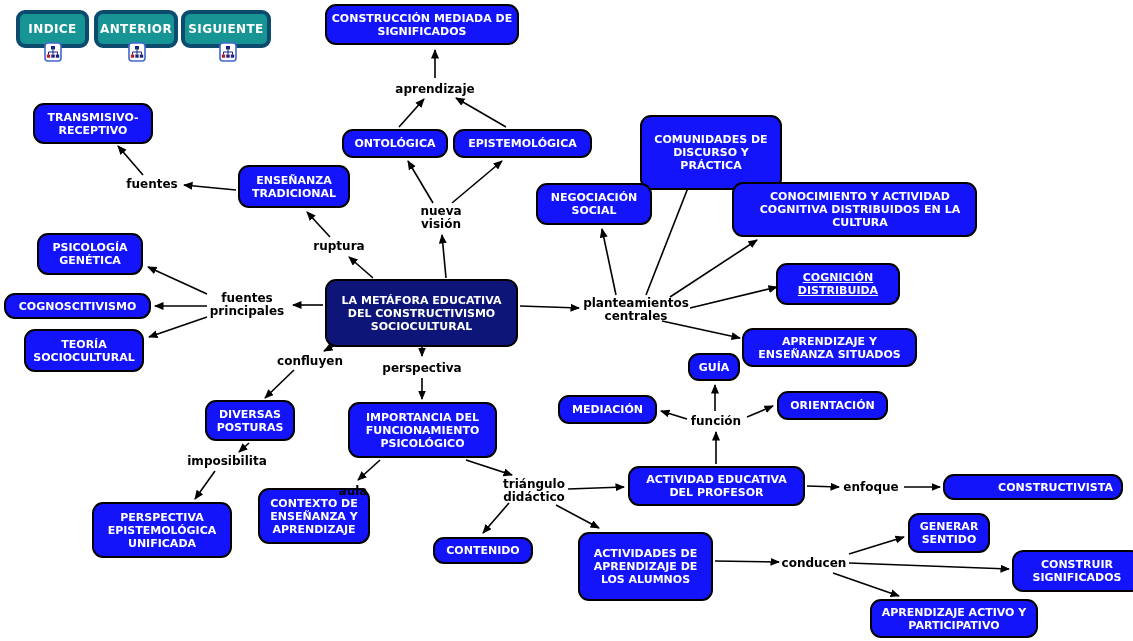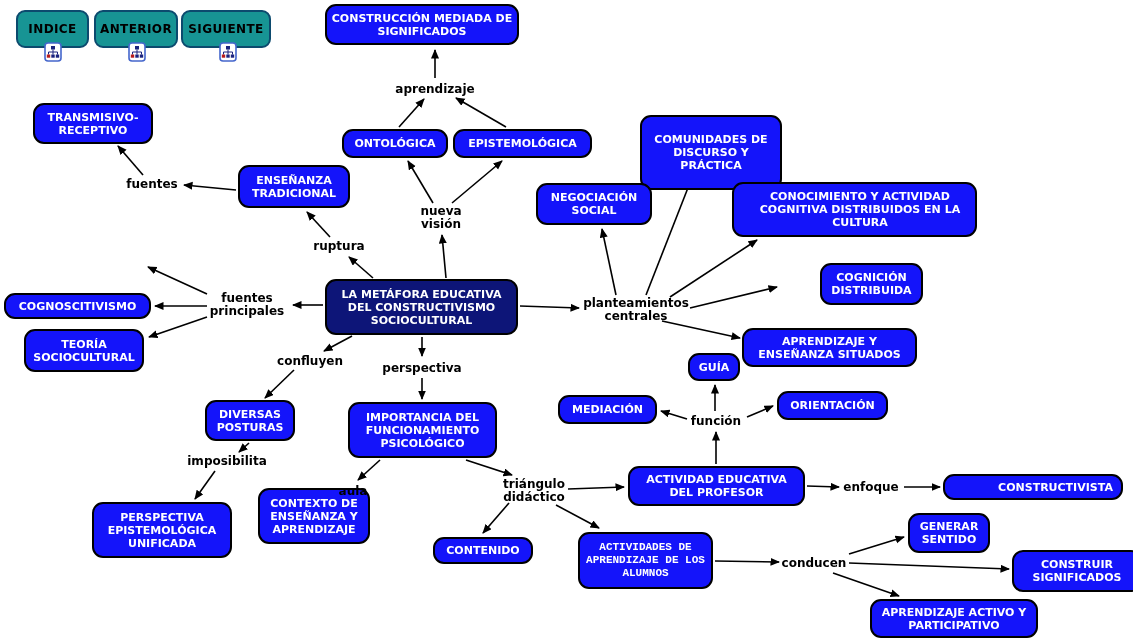--- a/index.html
+++ b/index.html
@@ -2,22 +2,22 @@
 <html><head>
 <meta charset="utf-8">
 <style>
   html,body{margin:0;padding:0;background:#ffffff;}
   #stage{
     position:relative;width:1133px;height:641px;background:#ffffff;overflow:hidden;
     font-family:"DejaVu Sans","Liberation Sans",sans-serif;
   }
   
   .navbtn{
-    position:absolute;height:38px;background:#179494;border:2px solid #0c4a6e;border-radius:9px;
-    color:#000000;font-weight:bold;font-size:12px;letter-spacing:.4px;
+    position:absolute;height:38px;background:#179494;border:4px solid #0c4a6e;border-radius:9px;
+    color:#ffffff;font-weight:bold;font-size:12px;letter-spacing:.4px;
     display:flex;align-items:center;justify-content:center;box-sizing:border-box;cursor:pointer;
   }
   .resicon{position:absolute;width:18px;height:20px;cursor:pointer;}
   
   .node{
     position:absolute;background:#1414fa;border:2px solid #000;border-radius:11px;
     color:#fff;font-weight:bold;font-size:11px;line-height:13px;text-align:center;
     display:flex;align-items:center;justify-content:center;padding:2px 3px;box-sizing:border-box;
     z-index:2;
   }
@@ -116,37 +116,38 @@
   </svg>
 
   <div class="node" style="left:325px;top:4px;width:194px;height:41px;">CONSTRUCCIÓN MEDIADA DE SIGNIFICADOS</div>
   <div class="node" style="left:33px;top:103px;width:120px;height:41px;">TRANSMISIVO-RECEPTIVO</div>
   <div class="node" style="left:342px;top:129px;width:106px;height:29px;">ONTOLÓGICA</div>
   <div class="node" style="left:453px;top:129px;width:139px;height:29px;">EPISTEMOLÓGICA</div>
   <div class="node" style="left:640px;top:115px;width:142px;height:75px;">COMUNIDADES DE DISCURSO Y PRÁCTICA</div>
   <div class="node" style="left:238px;top:165px;width:112px;height:43px;">ENSEÑANZA TRADICIONAL</div>
   <div class="node" style="left:536px;top:183px;width:116px;height:42px;">NEGOCIACIÓN SOCIAL</div>
   <div class="node" style="left:732px;top:182px;width:245px;height:55px;padding-left:14px;">CONOCIMIENTO Y ACTIVIDAD COGNITIVA DISTRIBUIDOS EN LA CULTURA</div>
-  <div class="node" style="left:820px;top:263px;width:103px;height:42px;">COGNICIÓN DISTRIBUIDA</div>
+  <div class="node" style="left:37px;top:233px;width:106px;height:42px;">PSICOLOGÍA GENÉTICA</div>
+  <div class="node" style="left:776px;top:263px;width:124px;height:42px;text-decoration:underline;">COGNICIÓN DISTRIBUIDA</div>
   <div class="node" style="left:4px;top:293px;width:147px;height:26px;">COGNOSCITIVISMO</div>
-  <div class="node central" style="left:325px;top:279px;width:193px;height:56px;">LA METÁFORA EDUCATIVA DEL CONSTRUCTIVISMO SOCIOCULTURAL</div>
+  <div class="node central" style="left:325px;top:279px;width:193px;height:68px;">LA METÁFORA EDUCATIVA DEL CONSTRUCTIVISMO SOCIOCULTURAL</div>
   <div class="node" style="left:24px;top:329px;width:120px;height:43px;">TEORÍA SOCIOCULTURAL</div>
   <div class="node" style="left:742px;top:328px;width:175px;height:39px;">APRENDIZAJE Y ENSEÑANZA SITUADOS</div>
   <div class="node" style="left:688px;top:353px;width:52px;height:28px;">GUÍA</div>
   <div class="node" style="left:558px;top:395px;width:99px;height:29px;">MEDIACIÓN</div>
   <div class="node" style="left:777px;top:391px;width:111px;height:29px;">ORIENTACIÓN</div>
   <div class="node" style="left:205px;top:400px;width:90px;height:41px;">DIVERSAS POSTURAS</div>
   <div class="node" style="left:348px;top:402px;width:149px;height:56px;">IMPORTANCIA DEL FUNCIONAMIENTO PSICOLÓGICO</div>
   <div class="node" style="left:628px;top:466px;width:177px;height:40px;">ACTIVIDAD EDUCATIVA DEL PROFESOR</div>
   <div class="node" style="left:943px;top:474px;width:180px;height:26px;padding-left:48px;">CONSTRUCTIVISTA</div>
   <div class="node" style="left:92px;top:502px;width:140px;height:56px;">PERSPECTIVA EPISTEMOLÓGICA UNIFICADA</div>
   <div class="node" style="left:258px;top:488px;width:112px;height:56px;">CONTEXTO DE ENSEÑANZA Y APRENDIZAJE</div>
   <div class="node" style="left:908px;top:513px;width:82px;height:40px;">GENERAR SENTIDO</div>
   <div class="node" style="left:433px;top:537px;width:100px;height:27px;">CONTENIDO</div>
-  <div class="node" style="left:578px;top:532px;width:135px;height:57px;font-family:Liberation Mono, monospace;">ACTIVIDADES DE APRENDIZAJE DE LOS ALUMNOS</div>
+  <div class="node" style="left:578px;top:532px;width:135px;height:69px;">ACTIVIDADES DE APRENDIZAJE DE LOS ALUMNOS</div>
   <div class="node" style="left:1012px;top:550px;width:130px;height:42px;">CONSTRUIR SIGNIFICADOS</div>
   <div class="node" style="left:870px;top:599px;width:168px;height:39px;">APRENDIZAJE ACTIVO Y PARTICIPATIVO</div>
 
   <div class="lbl" style="left:435px;top:89px;">aprendizaje</div>
   <div class="lbl" style="left:152px;top:184px;">fuentes</div>
   <div class="lbl" style="left:441px;top:218px;">nueva
 visión</div>
   <div class="lbl" style="left:339px;top:246px;">ruptura</div>
   <div class="lbl" style="left:247px;top:305px;">fuentes
 principales</div>

